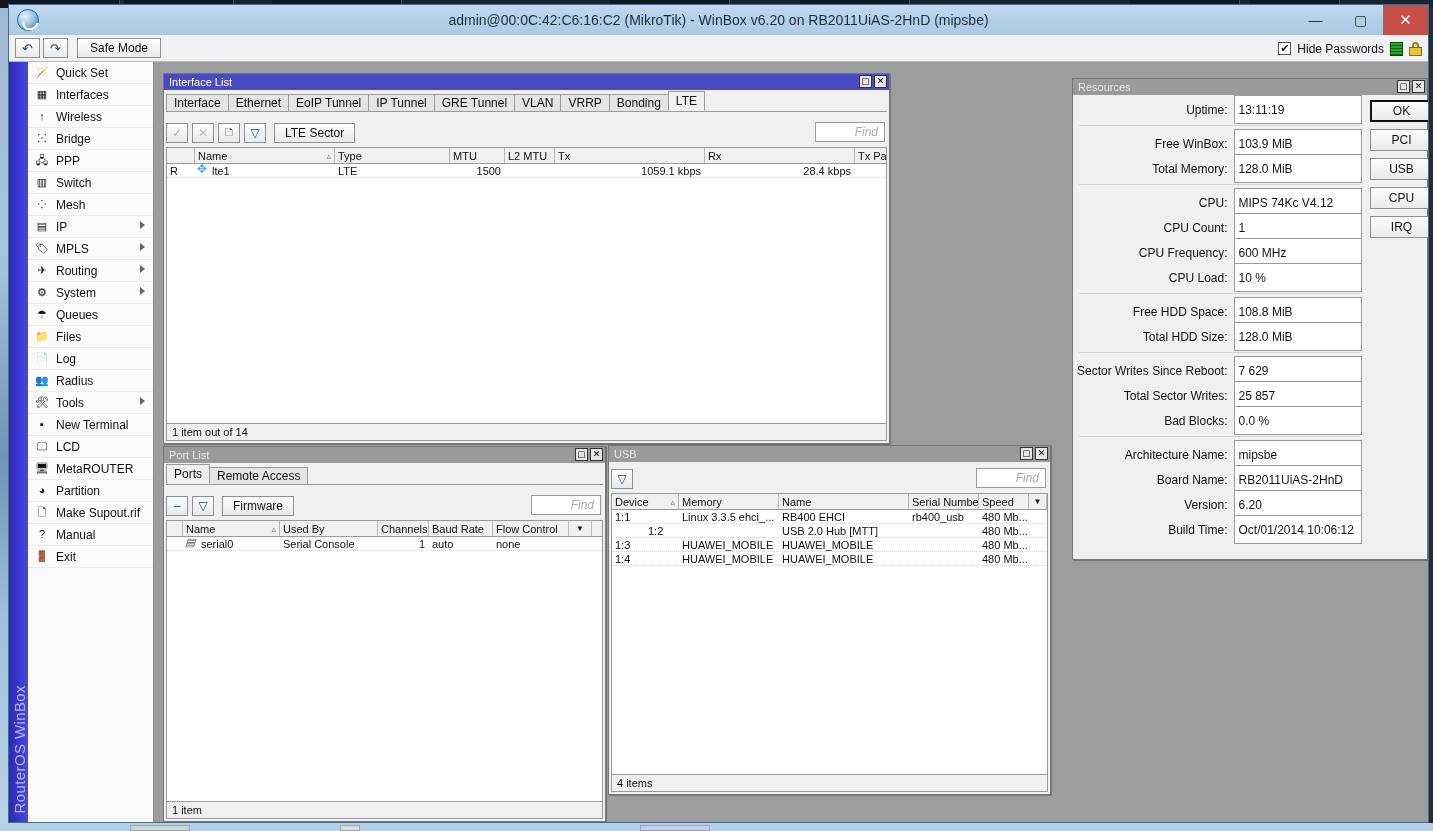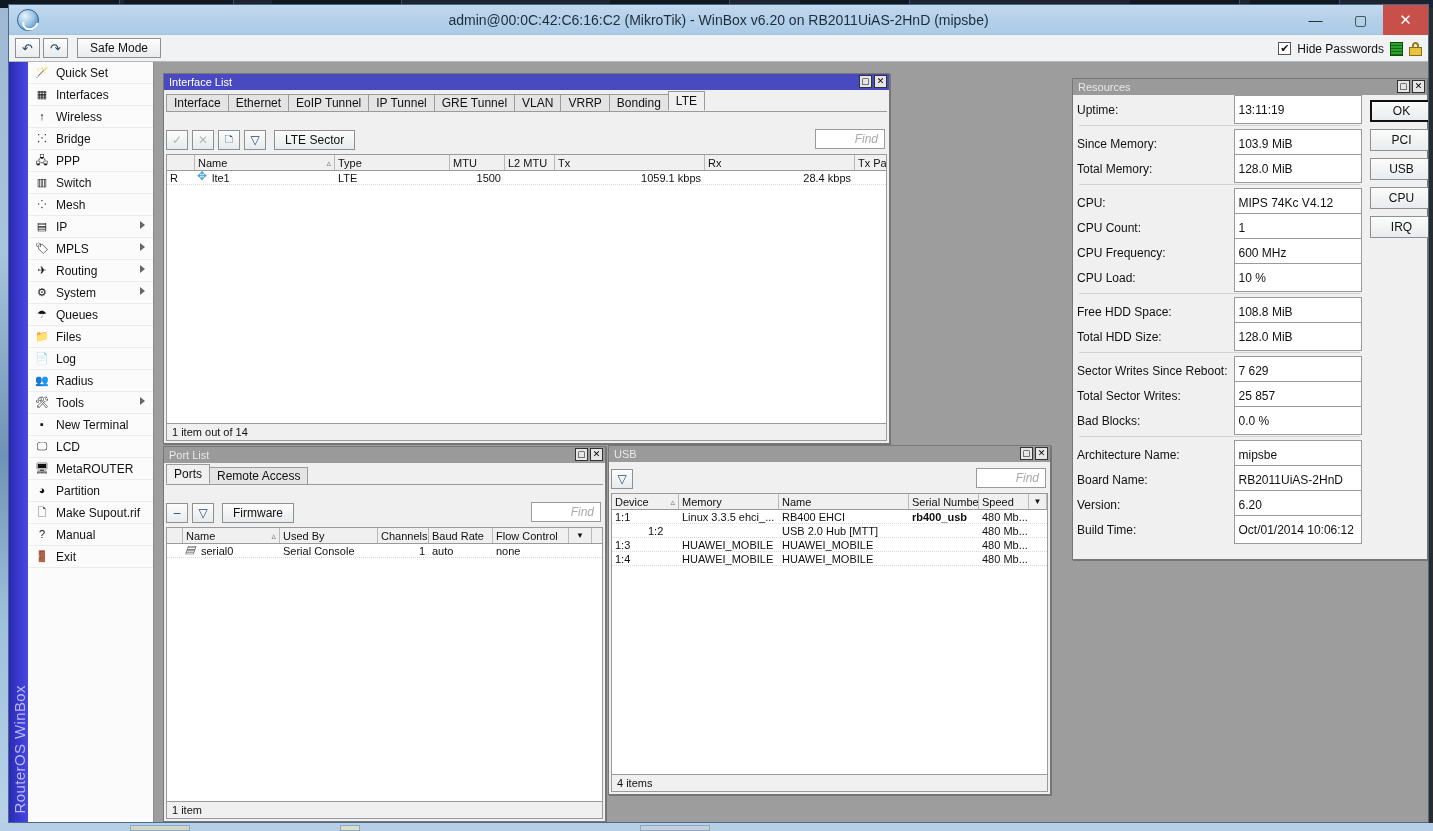--- a/index.html
+++ b/index.html
@@ -197,21 +197,21 @@
     width: 13px; height: 13px;
     background: #e6e6e6; border: 1px solid #333;
     display: flex; align-items: center; justify-content: center;
     font-size: 9px; color: #000; line-height: 1;
   }
   .w-inner { flex: 1; display: flex; flex-direction: column; min-height: 0; padding: 2px; background: #f0f0f0; }
 
   
   .tabs {
     display: flex; align-items: flex-end; height: 20px;
-    border-bottom: 1px solid #9a9a9a; margin-bottom: 15px;
+    border-bottom: 1px solid #9a9a9a; margin-bottom: 8px;
   }
   .tab {
     height: 17px; padding: 0 7px;
     font-size: 12px; color: #111;
     background: #e4e4e4;
     border: 1px solid #9a9a9a; border-bottom: none;
     display: flex; align-items: center;
     margin-right: -1px;
   }
   .tab.sel {
@@ -308,21 +308,21 @@
 
   
   #resources {
     position: absolute; right: 0; top: 16px;
     width: 356px; height: 482px;
   }
   .res-body { display: flex; padding: 4px 6px 6px 4px; gap: 8px; flex: 1; min-height: 0; }
   .res-fields { flex: 1; }
   .res-row { display: flex; align-items: center; height: 21px; margin-bottom: 4px; }
   .res-lab {
-    flex: 1; padding-right: 6px;
+    flex: 1; text-align: right; padding-right: 6px;
     font-size: 12px; color: #111; white-space: nowrap;
   }
   .res-val {
     width: 128px; height: 29px; flex: 0 0 128px;
     background: #fff; border: 1px solid #9a9a9a;
     display: flex; align-items: center; padding-left: 4px;
     font-size: 12px; color: #111;
   }
   .res-sep { height: 1px; background: #d2d2d2; margin: 5px 2px 7px 2px; }
   .res-btns { flex: 0 0 64px; display: flex; flex-direction: column; gap: 7px; padding-top: 1px; }
@@ -616,21 +616,21 @@
                   <div class="th" style="width: 50px; flex: 0 0 50px;">Speed</div>
                   <div class="th menu" style="width: 18px; flex: 0 0 18px;">
                     <span style="font-size: 8px;">▼</span>
                   </div>
                 </div>
               <div id="usb-body">
                   <div class="trow">
                     <div class="td" style="width: 67px; flex: 0 0 67px;">1:1</div>
                     <div class="td" style="width: 100px; flex: 0 0 100px;">Linux 3.3.5 ehci_...</div>
                     <div class="td" style="width: 130px; flex: 0 0 130px;">RB400 EHCI</div>
-                    <div class="td" style="width: 70px; flex: 0 0 70px; font-weight: bold;">rb400_usb</div>
+                    <div class="td" style="width: 70px; flex: 0 0 70px;">rb400_usb</div>
                     <div class="td" style="width: 50px; flex: 0 0 50px;">480 Mb...</div>
                     <div class="td" style="width: 18px; flex: 0 0 18px;"></div>
                   </div>
                   <div class="trow">
                     <div class="td" style="width: 67px; flex: 0 0 67px; padding-left: 36px;">1:2</div>
                     <div class="td" style="width: 100px; flex: 0 0 100px;"></div>
                     <div class="td" style="width: 130px; flex: 0 0 130px;">USB 2.0 Hub [MTT]</div>
                     <div class="td" style="width: 70px; flex: 0 0 70px;"></div>
                     <div class="td" style="width: 50px; flex: 0 0 50px;">480 Mb...</div>
                     <div class="td" style="width: 18px; flex: 0 0 18px;"></div>
@@ -666,21 +666,21 @@
             </span>
           </div>
           <div class="res-body">
             <div class="res-fields" id="res-fields">
                 <div class="res-row">
                   <div class="res-lab">Uptime:</div>
                   <div class="res-val">13:11:19</div>
                 </div>
                 <div class="res-sep"></div>
                 <div class="res-row">
-                  <div class="res-lab">Since Memory:</div>
+                  <div class="res-lab">Free WinBox:</div>
                   <div class="res-val">103.9 MiB</div>
                 </div>
                 <div class="res-row">
                   <div class="res-lab">Total Memory:</div>
                   <div class="res-val">128.0 MiB</div>
                 </div>
                 <div class="res-sep"></div>
                 <div class="res-row">
                   <div class="res-lab">CPU:</div>
                   <div class="res-val">MIPS 74Kc V4.12</div>

